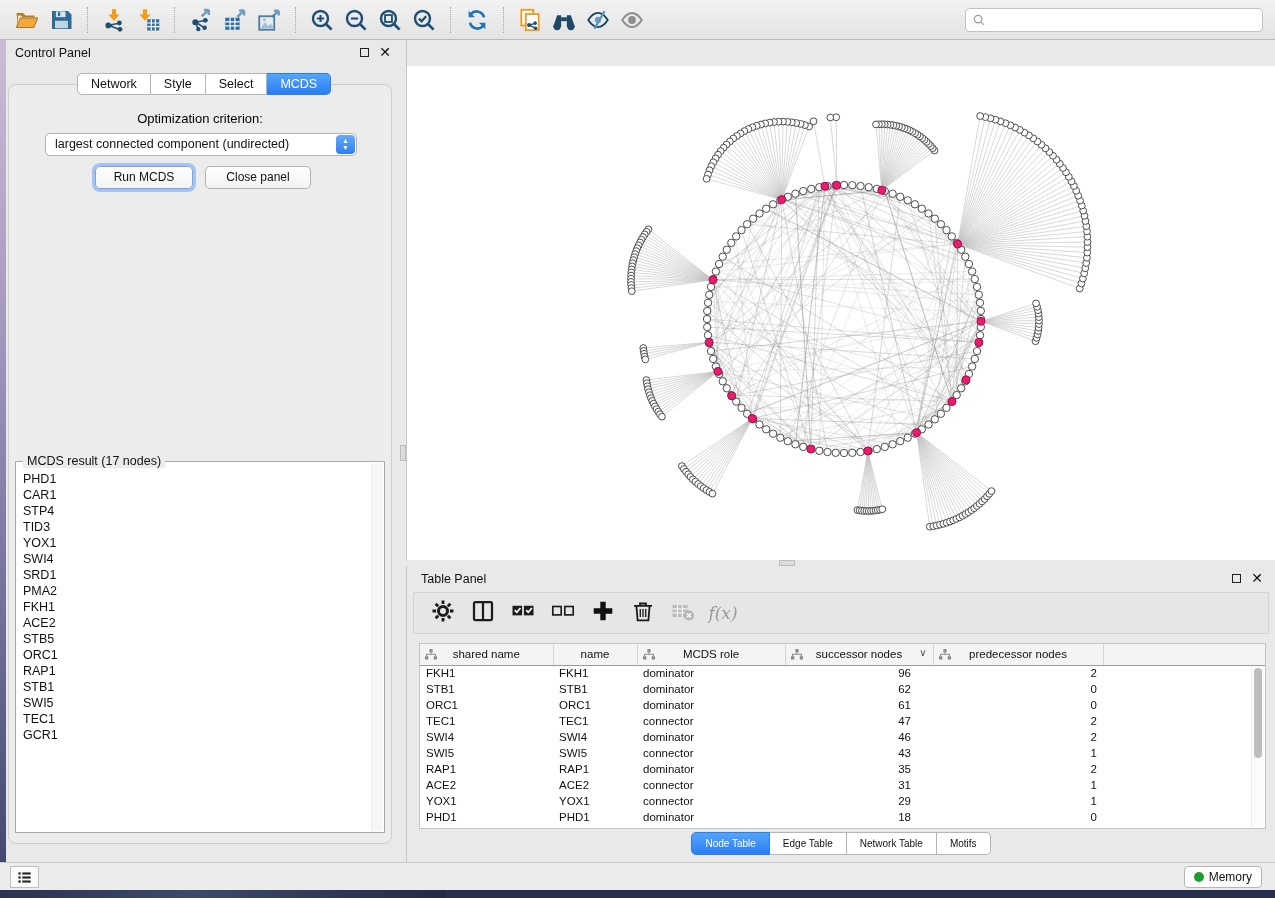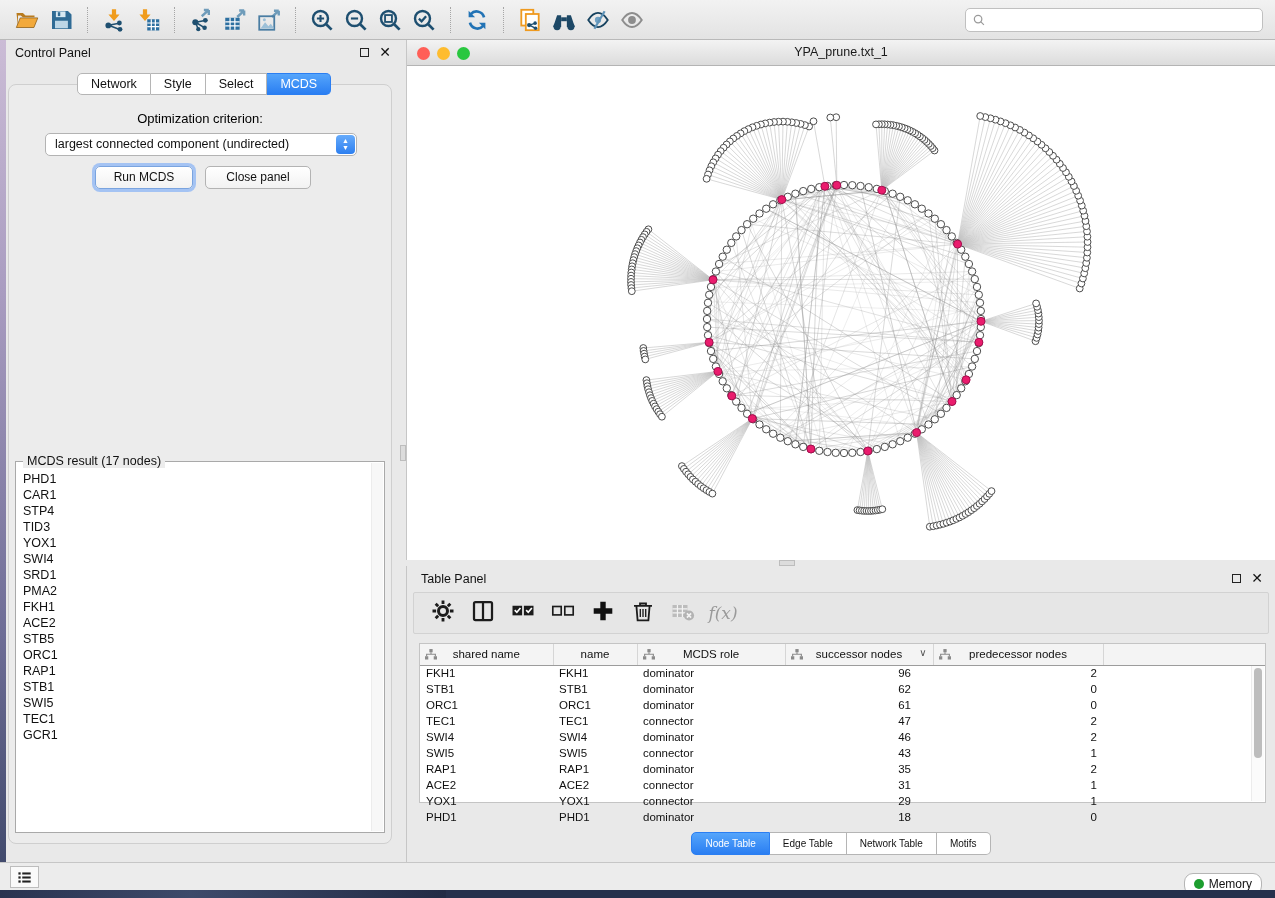--- a/index.html
+++ b/index.html
@@ -61,38 +61,38 @@
   .light { width:13px; height:13px; border-radius:50%; }
   #net-title { position:absolute; left:0; right:0; top:5px; text-align:center; font-size:12.5px; font-weight:500; color:#1a1a1a; }
   #net-canvas { position:absolute; left:0; top:26px; width:869px; height:494px; background:#fff; }
 
   
   #table-panel { left:406px; top:566px; width:869px; height:296px; background:#e9e9e9; border-left:1px solid #c6c6c6; }
   #tp-toolbar { position:absolute; left:6px; right:6px; top:26px; height:42px; background:#e6e6e6; border:1px solid #d2d2d2; border-radius:2px; display:flex; align-items:center; padding-left:16px; gap:14px; }
   .tp-ico { width:26px; height:26px; display:flex; align-items:center; justify-content:center; }
   .fx { font-family:"DejaVu Serif","Liberation Serif",serif; font-style:italic; font-size:17px; color:#9a9a9a; }
 
-  #tp-table { position:absolute; left:12px; top:77px; width:847px; height:160px; background:#fff; border:1px solid #c4c4c4; }
+  #tp-table { position:absolute; left:12px; top:77px; width:847px; height:186px; background:#fff; border:1px solid #c4c4c4; }
   table { border-collapse:collapse; width:100%; table-layout:fixed; }
   th { height:21px; background:#f4f4f4; border-bottom:1px solid #9c9c9c; border-right:1px solid #d6d6d6; font-size:11.5px; font-weight:normal; color:#111; position:relative; text-align:center; }
   th:last-child { border-right:none; }
   th .hdr-ico { position:absolute; left:5px; top:5px; }
   th .sort { position:absolute; right:6px; top:3px; color:#555; font-size:10px; }
   td { height:16px; font-size:11.5px; color:#111; padding:0 6px; white-space:nowrap; overflow:hidden; }
   td.num { text-align:right; }
   #tp-scroll { position:absolute; right:1px; top:22px; bottom:1px; width:13px; background:#fbfbfb; border-left:1px solid #ececec; }
   #tp-thumb { position:absolute; left:2px; top:2px; width:8px; height:90px; background:#bdbdbd; border-radius:5px; }
 
   #tp-tabs { position:absolute; left:0; right:0; top:266px; display:flex; justify-content:center; }
   #tp-tabs .seg-tab { height:23px; line-height:22px; font-size:10px; }
 
   
   #status-bar { left:0; top:862px; width:1275px; height:28px; background:#ececec; border-top:1px solid #c6c6c6; }
   #list-btn { position:absolute; left:10px; top:3px; width:29px; height:22px; background:#fafafa; border:1px solid #bdbdbd; display:flex; align-items:center; justify-content:center; }
-  #memory-btn { position:absolute; right:13px; top:10px; height:22px; background:#fff; border:1px solid #b5b5b5; border-radius:9px; display:flex; align-items:center; gap:5px; padding:0 9px; font-size:12px; color:#111; }
+  #memory-btn { position:absolute; right:13px; top:3px; height:22px; background:#fff; border:1px solid #b5b5b5; border-radius:4px; display:flex; align-items:center; gap:5px; padding:0 9px; font-size:12px; color:#111; }
   #memory-dot { width:10px; height:10px; border-radius:50%; background:#1d9e2f; }
 </style>
 </head>
 <body>
 
 <div id="stage">
 
   <div id="toolbar" class="abs">
     <div id="tb-icons" style="display:flex;align-items:center;">
         <div class="tb-btn">
@@ -324,28 +324,20 @@
         <div id="result-scroll"></div>
       </div>
     </div>
   </div>
 
   <div id="v-splitter" class="abs">
       <div class="grip"></div>
     </div>
 
   <div id="network-window" class="abs">
-    <div id="net-titlebar">
-      <span class="lights">
-        <span class="light" id="light-r" style="background: rgb(255, 95, 87);"></span>
-        <span class="light" id="light-y" style="background: rgb(254, 188, 46);"></span>
-        <span class="light" id="light-g" style="background: rgb(41, 199, 63);"></span>
-      </span>
-      <div id="net-title">YPA_prune.txt_1</div>
-    </div>
     <div id="net-canvas"><svg width="869" height="494" viewBox="0 0 869 494" xmlns="http://www.w3.org/2000/svg">
           <line x1="306.0" y1="213.8" x2="308.9" y2="205.5" stroke="#8f8f8f" stroke-width="0.7" opacity="0.48"></line>
           <line x1="306.0" y1="213.8" x2="366.1" y2="367.7" stroke="#8f8f8f" stroke-width="0.7" opacity="0.27"></line>
           <line x1="306.0" y1="213.8" x2="301.0" y2="269.2" stroke="#8f8f8f" stroke-width="0.7" opacity="0.30"></line>
           <line x1="306.0" y1="213.8" x2="334.5" y2="341.9" stroke="#8f8f8f" stroke-width="0.7" opacity="0.48"></line>
           <line x1="306.0" y1="213.8" x2="302.2" y2="228.8" stroke="#8f8f8f" stroke-width="0.7" opacity="0.29"></line>
           <line x1="306.0" y1="213.8" x2="533.9" y2="347.8" stroke="#8f8f8f" stroke-width="0.7" opacity="0.44"></line>
           <line x1="306.0" y1="213.8" x2="396.2" y2="125.1" stroke="#8f8f8f" stroke-width="0.7" opacity="0.28"></line>
           <line x1="306.0" y1="213.8" x2="300.0" y2="253.0" stroke="#8f8f8f" stroke-width="0.7" opacity="0.43"></line>
           <line x1="306.0" y1="213.8" x2="329.2" y2="335.6" stroke="#8f8f8f" stroke-width="0.7" opacity="0.22"></line>

